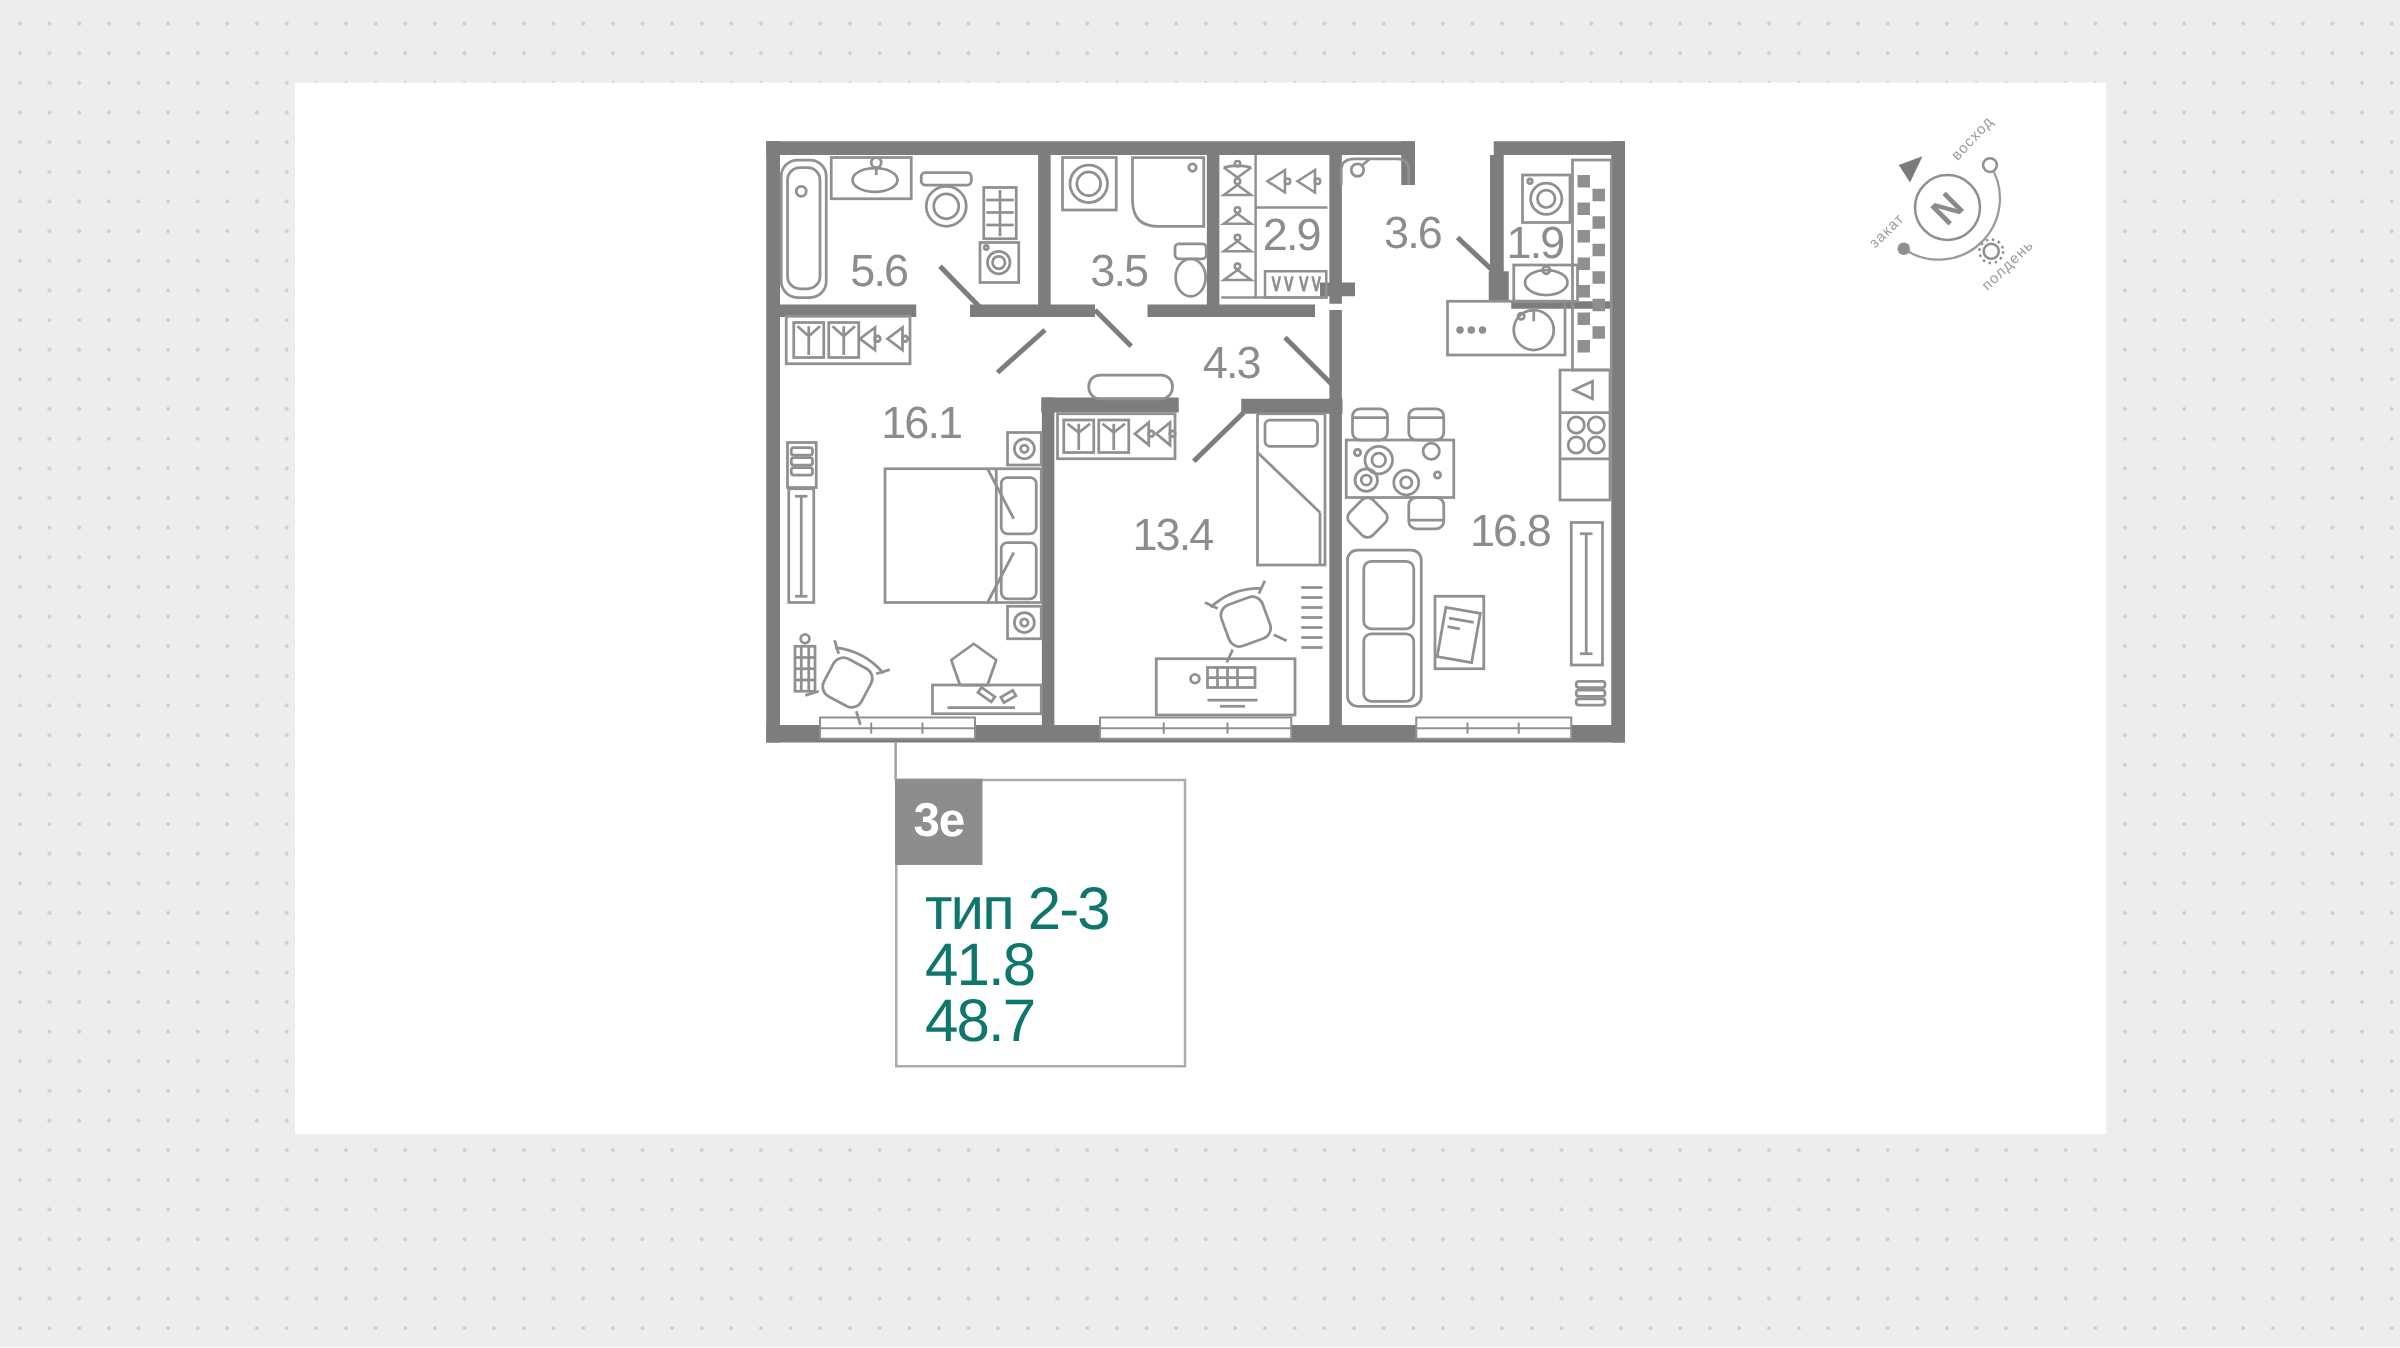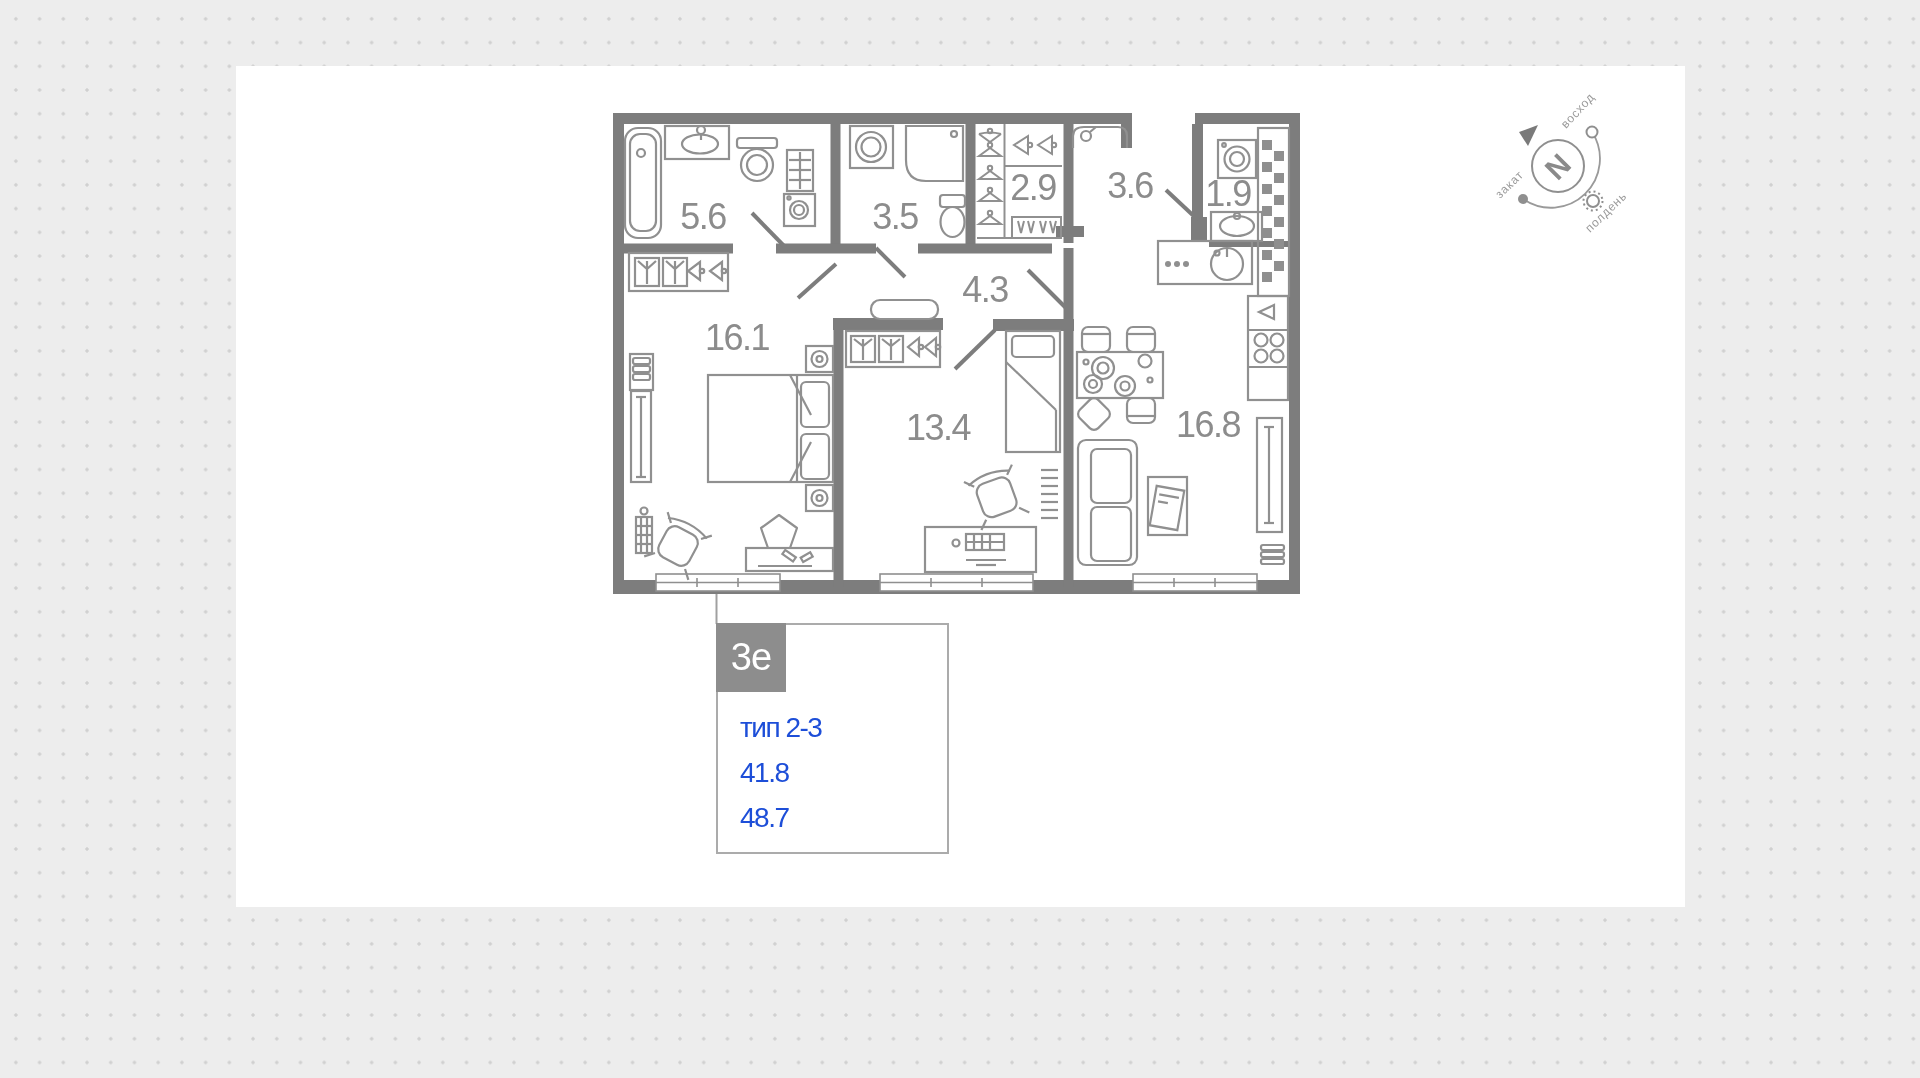--- a/index.html
+++ b/index.html
@@ -31,24 +31,25 @@
   }
   .card{
     position:absolute;left:716px;top:623px;width:233px;height:231px;
     background:#ffffff;border:2px solid #ababab;box-sizing:border-box;
   }
   .badge{
     position:absolute;left:-2px;top:-2px;width:70px;height:69px;
     background:#8d8d8d;color:#ffffff;font-size:38px;
     display:flex;align-items:center;justify-content:center;
     letter-spacing:-1px;
+    font-weight:bold;
   }
   .card-lines{
-    position:absolute;left:22px;top:80px;color:#1d4ed8;
-    font-size:28px;line-height:45px;letter-spacing:-1.5px;
+    position:absolute;left:22px;top:80px;color:#0f766e;
+    font-size:48px;line-height:45px;letter-spacing:-1.5px;
   }
 </style>
 </head>
 <body>
 
 <div class="stage">
   <div class="panel"></div>
 
   <svg class="scene" viewBox="0 0 1920 1078">
 

